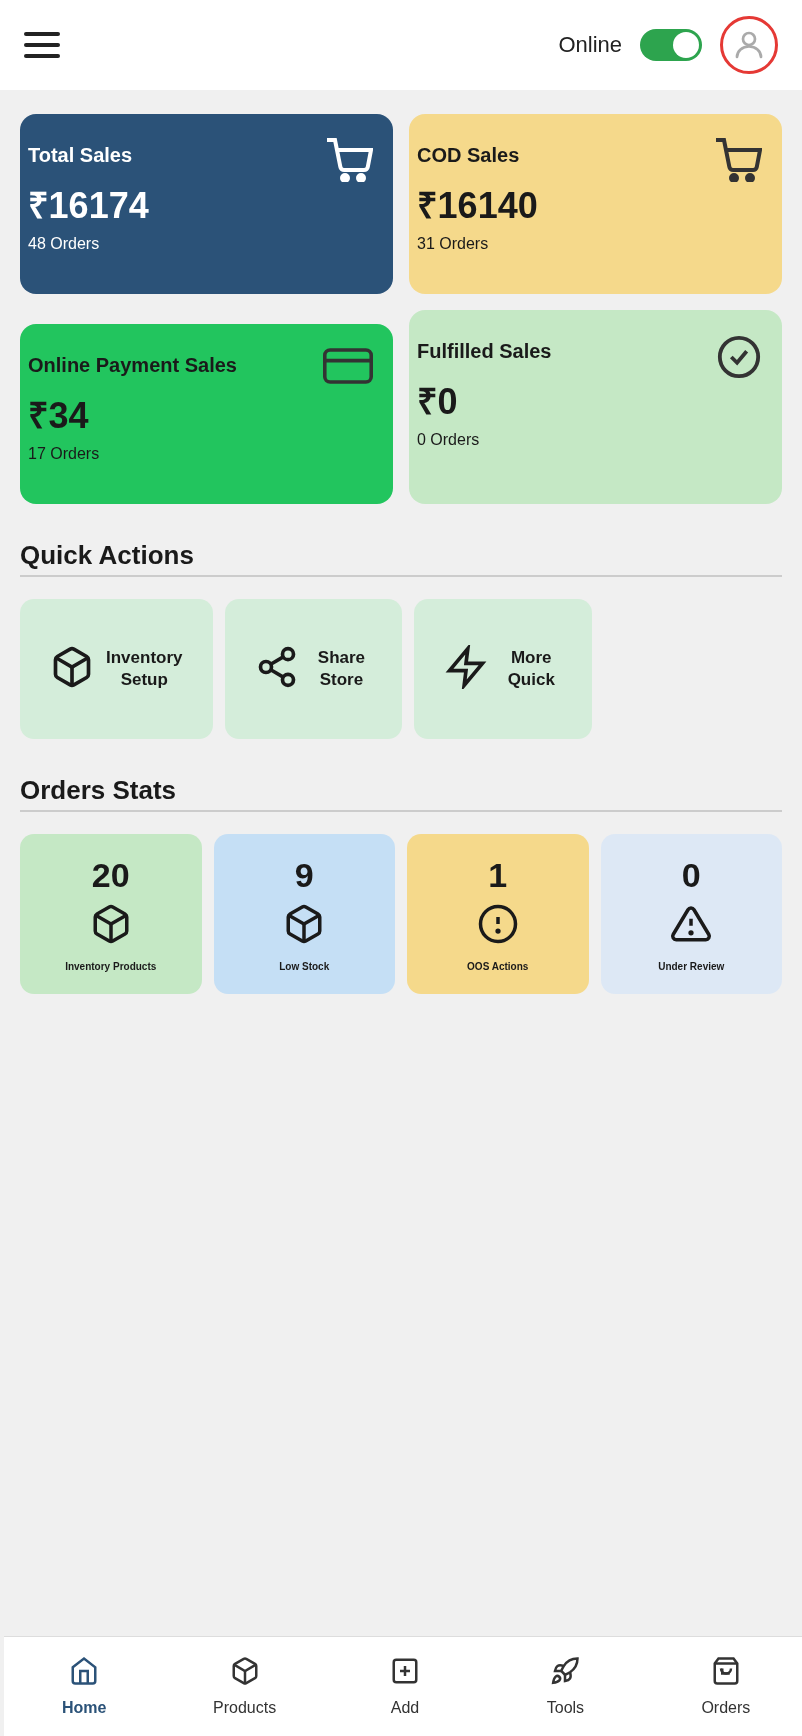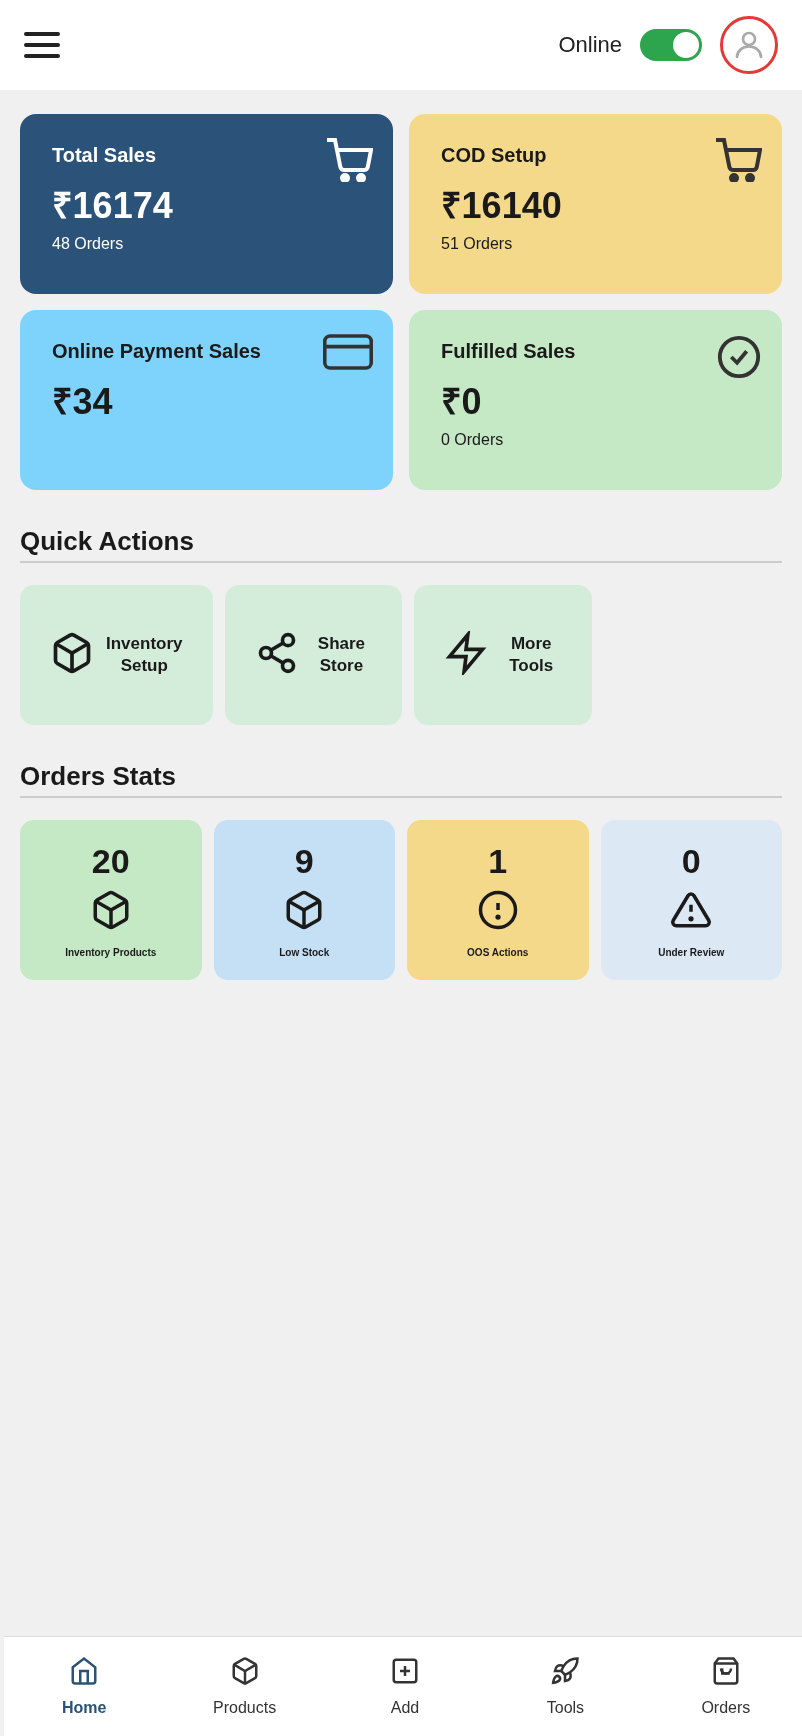--- a/index.html
+++ b/index.html
@@ -93,27 +93,27 @@
 
     
     .stats-grid {
       display: grid;
       grid-template-columns: 1fr 1fr;
       gap: 16px;
       margin-bottom: 36px;
     }
     .stat-card {
       border-radius: 16px;
-      padding: 28px 32px;
+      padding: 28px 8px;
       position: relative;
       min-height: 180px;
     }
     .stat-card.dark-blue { background: #2b5278; color: white; }
     .stat-card.orange-light { background: #f5d98b; color: #1a1a1a; }
-    .stat-card.blue-light { background: #7dd3fc; color: #1a1a1a; }
+    .stat-card.blue-light { background: #22c55e; color: #1a1a1a; margin-top: 14px; }
     .stat-card.green-light { background: #c5e8c5; color: #1a1a1a; }
 
     .stat-card-title {
       font-size: 20px;
       font-weight: 600;
       margin-bottom: 8px;
       line-height: 1.3;
     }
     .stat-card-icon {
       position: absolute;
@@ -284,41 +284,42 @@
             <path d="M1 1h4l2.68 13.39a2 2 0 0 0 2 1.61h9.72a2 2 0 0 0 2-1.61L23 6H6"></path>
             <circle cx="10" cy="20" r="1.5" fill="white"></circle>
             <circle cx="18" cy="20" r="1.5" fill="white"></circle>
           </svg>
         </div>
         <div class="stat-card-amount">₹16174</div>
         <div class="stat-card-orders">48 Orders</div>
       </div>
 
       <div class="stat-card orange-light">
-        <div class="stat-card-title">COD Setup</div>
+        <div class="stat-card-title">COD Sales</div>
         <div class="stat-card-icon">
           <svg width="48" height="44" viewBox="0 0 24 22" fill="none" stroke="#333" stroke-width="2">
             <path d="M1 1h4l2.68 13.39a2 2 0 0 0 2 1.61h9.72a2 2 0 0 0 2-1.61L23 6H6"></path>
             <circle cx="10" cy="20" r="1.5" fill="#333"></circle>
             <circle cx="18" cy="20" r="1.5" fill="#333"></circle>
           </svg>
         </div>
         <div class="stat-card-amount">₹16140</div>
-        <div class="stat-card-orders">51 Orders</div>
+        <div class="stat-card-orders">31 Orders</div>
       </div>
 
       <div class="stat-card blue-light">
         <div class="stat-card-title">Online Payment Sales</div>
         <div class="stat-card-icon">
           <svg width="50" height="36" viewBox="0 0 28 20" fill="none" stroke="#333" stroke-width="2">
             <rect x="1" y="1" width="26" height="18" rx="3"></rect>
             <line x1="1" y1="7" x2="27" y2="7"></line>
           </svg>
         </div>
         <div class="stat-card-amount">₹34</div>
+        <div class="stat-card-orders">17 Orders</div>
       </div>
 
       <div class="stat-card green-light">
         <div class="stat-card-title">Fulfilled Sales</div>
         <div class="stat-card-icon">
           <svg width="46" height="46" viewBox="0 0 24 24" fill="none" stroke="#333" stroke-width="2">
             <circle cx="12" cy="12" r="10"></circle>
             <polyline points="8,12 11,15 16,9"></polyline>
           </svg>
         </div>
@@ -357,21 +358,21 @@
           <span class="action-card-label">Share Store</span>
         </div>
 
 
         <div class="action-card">
           <div class="action-icon">
             <svg width="44" height="44" viewBox="0 0 24 24" fill="none" stroke="#1a1a1a" stroke-width="2">
               <polygon points="13,2 3,14 12,14 11,22 21,10 12,10 13,2"></polygon>
             </svg>
           </div>
-          <span class="action-card-label">More Tools</span>
+          <span class="action-card-label">More Quick</span>
         </div>
 
       </div>
     </div>
 
     <div class="product-stats-section">
       <div class="section-title">Orders Stats</div>
       <div class="section-divider"></div>
       <div class="product-stats-grid">
 

